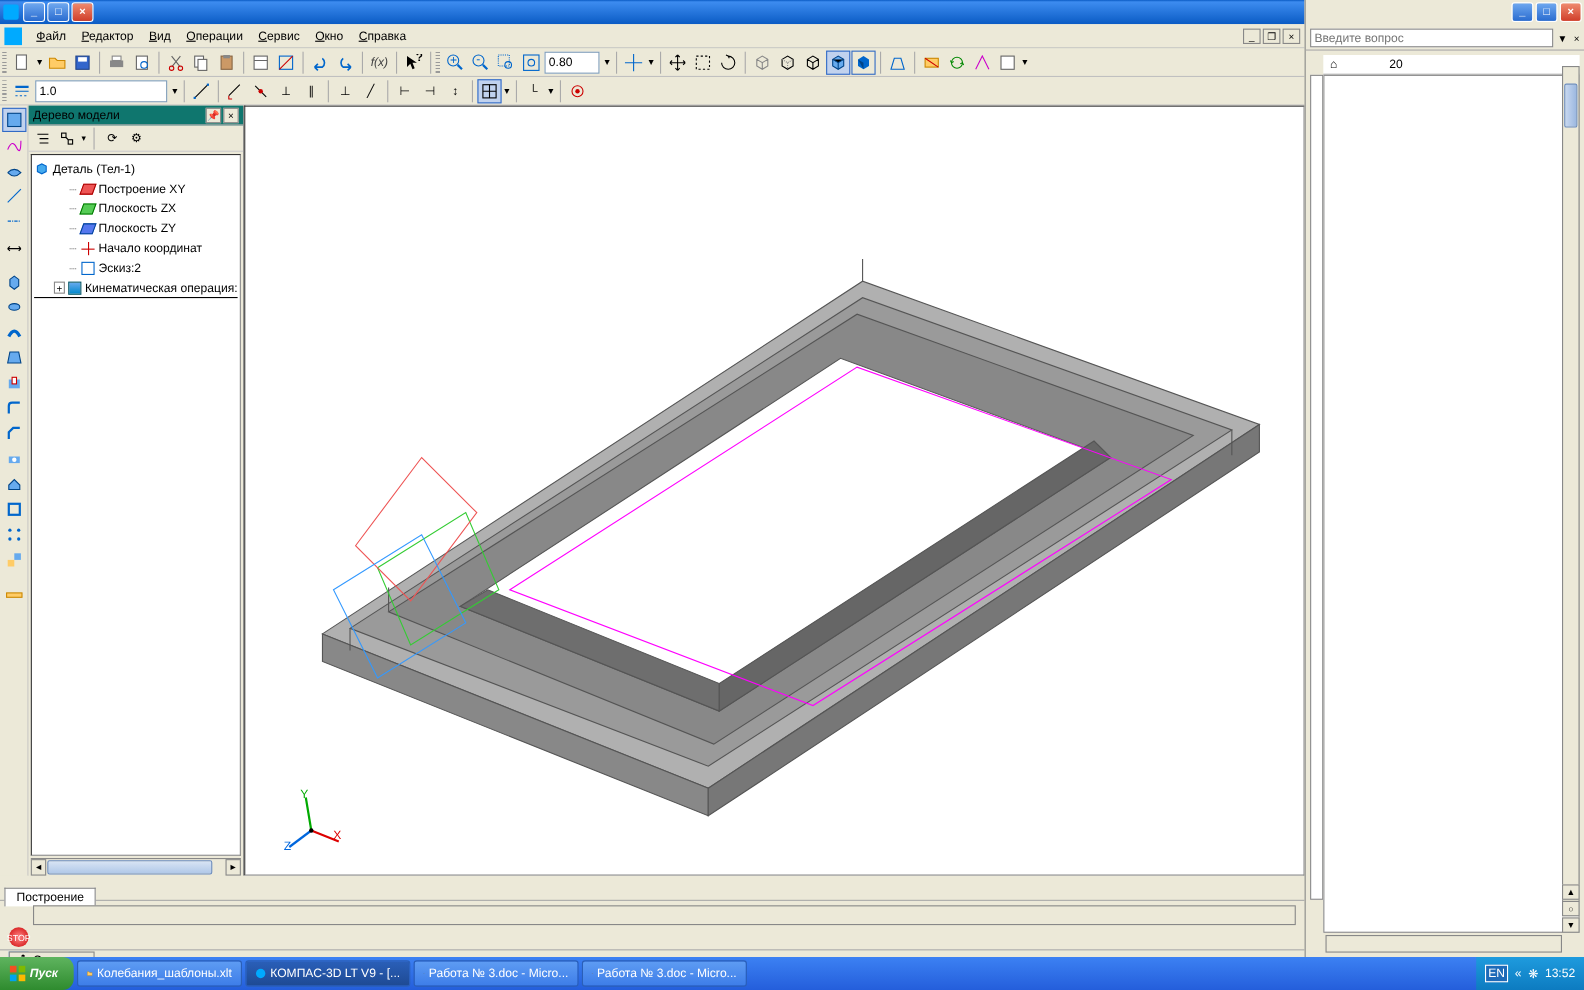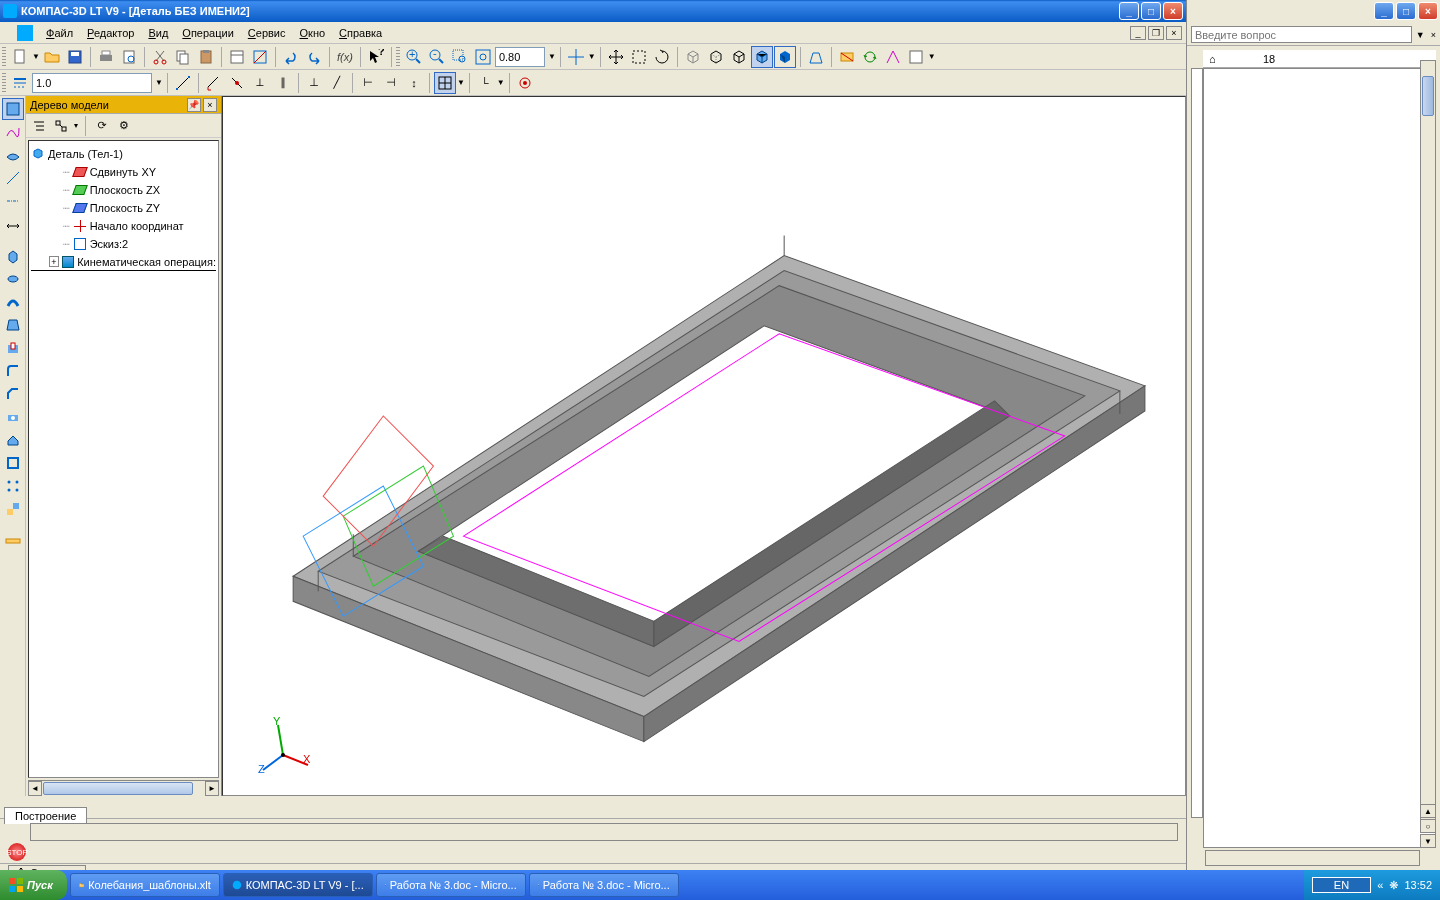--- a/index.html
+++ b/index.html
@@ -3,37 +3,37 @@
 <meta charset="utf-8">
 <style>
 * { margin:0; padding:0; box-sizing:border-box; font-family:Tahoma,Arial,sans-serif; font-size:11px; }
 body { background:#ece9d8; width:1440px; height:900px; overflow:hidden; position:relative; }
 .title-bar { background:linear-gradient(to bottom,#0a5bc4,#3d8cf0 8%,#0a5bc4); height:22px; display:flex; align-items:center; color:#fff; padding:0 3px; }
 .title-bar .app-icon { width:14px; height:14px; background:#0af; border-radius:2px; margin-right:4px; }
 .title-bar .title-txt { flex:1; font-weight:bold; }
 .win-btns { display:flex; gap:2px; }
 .win-btn { width:20px; height:18px; background:linear-gradient(#6fa8ef,#2a6cd0); border:1px solid #fff; border-radius:3px; color:#fff; display:flex; align-items:center; justify-content:center; font-weight:bold; cursor:pointer; font-size:10px; }
 .win-btn.close { background:linear-gradient(#ef8b6f,#d03e2a); }
-.menu-bar { height:22px; background:#ece9d8; display:flex; align-items:center; padding-left:17px; border-bottom:1px solid #c0c0c0; }
+.menu-bar { height:22px; background:#ece9d8; display:flex; align-items:center; padding-left:4px; border-bottom:1px solid #c0c0c0; }
 .menu-bar .sys-icon { width:16px; height:16px; background:#0af; margin-right:6px; }
 .menu-item { padding:2px 7px; cursor:pointer; }
 .menu-item u { text-decoration:underline; }
 .mdi-btns { margin-left:auto; display:flex; gap:2px; padding-right:4px;}
 .mdi-btn { width:16px; height:14px; border:1px solid #888; background:#ece9d8; display:flex; align-items:center; justify-content:center; font-size:9px; cursor:pointer;}
 .toolbar { height:26px; background:#ece9d8; border-bottom:1px solid #c0c0c0; display:flex; align-items:center; padding:0 2px; gap:1px;}
 .toolbar .grip { width:4px; height:20px; background:repeating-linear-gradient(#999,#999 1px,transparent 1px,transparent 3px); margin-right:2px;}
 .tb-btn { width:22px; height:22px; display:flex; align-items:center; justify-content:center; cursor:pointer; border:1px solid transparent; }
 .tb-sep { width:1px; height:20px; background:#aaa; margin:0 3px; }
 .tb-input { height:20px; border:1px solid #7f9db9; background:#fff; padding:0 3px; font-size:11px; }
 svg.ico { width:16px; height:16px; }
 .main-area { display:flex; height:calc(100% - 22px - 22px - 26px - 26px - 18px - 45px - 18px - 23px); }
 .vtool { width:26px; background:#ece9d8; border-right:1px solid #c0c0c0; display:flex; flex-direction:column; align-items:center; padding-top:2px; gap:1px;}
 .vtool .tb-btn { width:22px; height:22px; }
 .panel { width:196px; background:#ece9d8; border-right:1px solid #888; display:flex; flex-direction:column; }
-.panel-hdr { height:18px; background:#eab308; border-bottom:1px solid #aaa; display:flex; align-items:center; padding:0 4px; font-size:11px;}
+.panel-hdr { height:18px; background:#0f766e; border-bottom:1px solid #aaa; display:flex; align-items:center; padding:0 4px; font-size:11px;}
 .panel-hdr .spacer{flex:1;}
 .pin,.close-p { width:14px; height:14px; border:1px solid #888; margin-left:2px; display:flex; align-items:center; justify-content:center; font-size:9px; cursor:pointer; background:#ece9d8;}
 .panel-tb { height:24px; display:flex; align-items:center; padding:0 4px; gap:4px; border-bottom:1px solid #ccc;}
 .tree { flex:1; background:#fff; border:1px inset #888; margin:2px; overflow:auto; padding:4px 2px;}
 .tree-node { display:flex; align-items:center; height:18px; cursor:pointer; white-space:nowrap;}
 .tree-node .exp { width:11px; height:11px; border:1px solid #888; display:flex; align-items:center; justify-content:center; font-size:9px; margin-right:3px; background:#fff;}
 .tree-node .noexp { width:14px;}
 .tree-node .node-ico { width:14px; height:14px; margin-right:3px; display:flex; align-items:center; justify-content:center;}
 .indent1{padding-left:18px;}
 .plane-ico{width:12px;height:10px;transform:skewX(-20deg);border:1px solid;}
@@ -87,38 +87,37 @@
     <div class="win-btn">□</div>
     <div class="win-btn close">×</div>
   </div>
   <div class="search-box">
     <input placeholder="Введите вопрос" style="">
     <span style="margin-left:4px;font-size:9px;cursor:pointer">▼</span>
     <span style="margin-left:6px;font-size:9px;cursor:pointer">×</span>
   </div>
   <div class="ruler">
     <span style="position:absolute;left:6px;top:3px">⌂</span>
-    <span style="position:absolute;left:60px;top:3px">18</span>
+    <span style="position:absolute;left:60px;top:3px">20</span>
   </div>
   <div class="ruler-vert"></div>
   <div class="ruler-area"></div>
   <div class="right-scroll">
       <div class="thumb"></div>
     </div>
   <div class="nav-btns">
     <div class="nav-btn">▲</div>
     <div class="nav-btn">○</div>
     <div class="nav-btn">▼</div>
   </div>
   <div class="right-bot-scroll"></div>
 </div>
 
 <div class="title-bar" style="width:1186px">
   <div class="app-icon"></div>
-  <span class="title-txt">КОМПАС-3D LT V9 - [Деталь БЕЗ ИМЕНИ2]</span>
   <div class="win-btns">
     <div class="win-btn">_</div>
     <div class="win-btn">□</div>
     <div class="win-btn close">×</div>
   </div>
 </div>
 
 <div class="menu-bar" style="width:1186px">
   <div class="sys-icon"></div>
   <div class="menu-item"><u>Ф</u><span>айл</span></div>
@@ -541,21 +540,21 @@
             </svg>
           </span>
         <span>Деталь (Тел-1)</span>
       </div>
       <div class="tree-node indent1">
         <span class="noexp"></span>
           <span style="color:#888;margin-right:3px">┈</span>
         <span class="node-ico">
             <div class="plane-ico xy"></div>
           </span>
-        <span>Сдвинуть XY</span>
+        <span>Построение XY</span>
       </div>
       <div class="tree-node indent1">
         <span class="noexp"></span>
           <span style="color:#888;margin-right:3px">┈</span>
         <span class="node-ico">
             <div class="plane-ico zx"></div>
           </span>
         <span>Плоскость ZX</span>
       </div>
       <div class="tree-node indent1">
@@ -696,19 +695,19 @@
     <span>Работа № 3.doc - Micro...</span>
   </div>
   <div class="task-item">
     <svg width="14" height="14" viewBox="0 0 14 14">
           <rect x="1" y="1" width="12" height="12" fill="#2b579a"></rect>
           <text x="4" y="11" fill="#fff" font-size="9" font-weight="bold">W</text>
         </svg>
     <span>Работа № 3.doc - Micro...</span>
   </div>
   <div class="tray">
-    <span style="background:#1e6ab8;padding:1px 21px;border:1px solid #fff">EN</span>
+    <span style="background:#1e6ab8;padding:1px 2px;border:1px solid #fff">EN</span>
     <span>«</span>
     <span>❋</span>
     <span>13:52</span>
   </div>
 </div>
 </div>
 
 </body></html>

